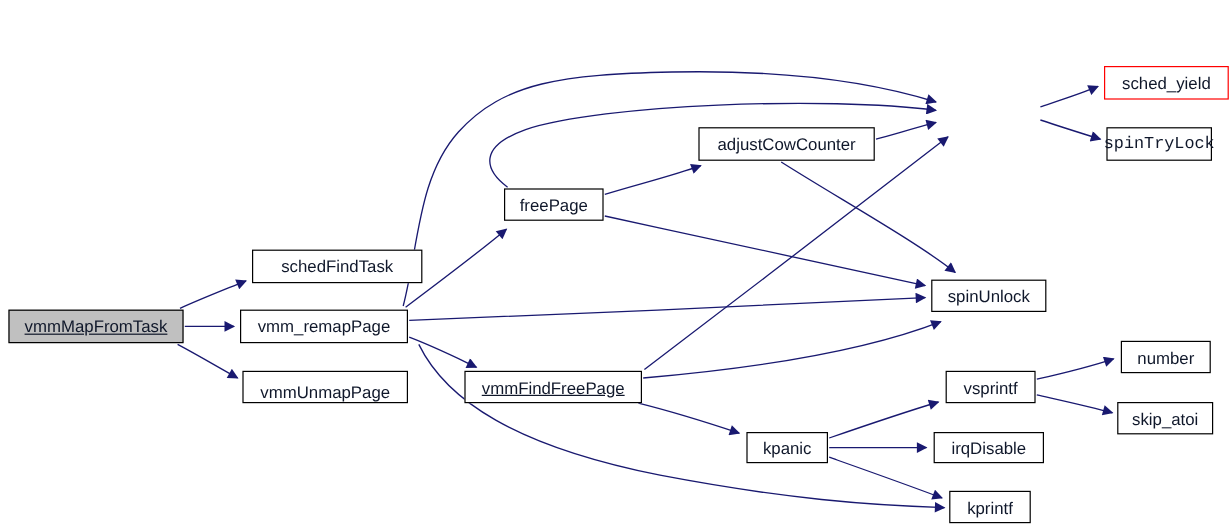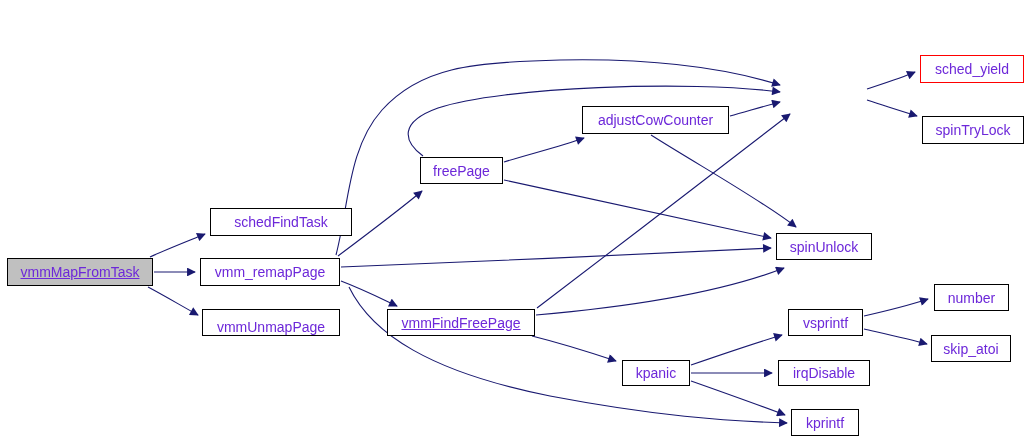--- a/index.html
+++ b/index.html
@@ -9,21 +9,21 @@
     background:#ffffff;
     font-family:"Liberation Sans", sans-serif;
     overflow:hidden;
   }
   #edge-layer{position:absolute;left:0;top:0;width:1027px;height:443px;}
   .node{
     position:absolute;
     box-sizing:border-box;
     background:#ffffff;
     border:1px solid #000000;
-    color:#6d28d9;
+    color:#0f172a;
     font-size:14px;
     display:flex;
     align-items:center;
     justify-content:center;
     white-space:nowrap;
     cursor:pointer;
   }
   .edge{fill:none;stroke-width:1.1px;}
 </style>
 </head>
@@ -74,21 +74,21 @@
     </div>
     <div class="node" style="left: 420px; top: 157px; width: 83px; height: 27px;">
       <span>freePage</span>
     </div>
     <div class="node" style="left: 582px; top: 106px; width: 147px; height: 28px;">
       <span>adjustCowCounter</span>
     </div>
     <div class="node" style="left: 920px; top: 55px; width: 104px; height: 28px; border-color: rgb(255, 0, 0);">
       <span>sched_yield</span>
     </div>
-    <div class="node" style="left: 922px; top: 116px; width: 102px; height: 28px;">
+    <div class="node" style="left: 922px; top: 106px; width: 88px; height: 28px; font-family: Liberation Mono, monospace;">
       <span>spinTryLock</span>
     </div>
     <div class="node" style="left: 776px; top: 233px; width: 96px; height: 27px;">
       <span>spinUnlock</span>
     </div>
     <div class="node" style="left: 387px; top: 309px; width: 148px; height: 27px; text-decoration: underline;">
       <span>vmmFindFreePage</span>
     </div>
     <div class="node" style="left: 788px; top: 309px; width: 75px; height: 27px;">
       <span>vsprintf</span>

